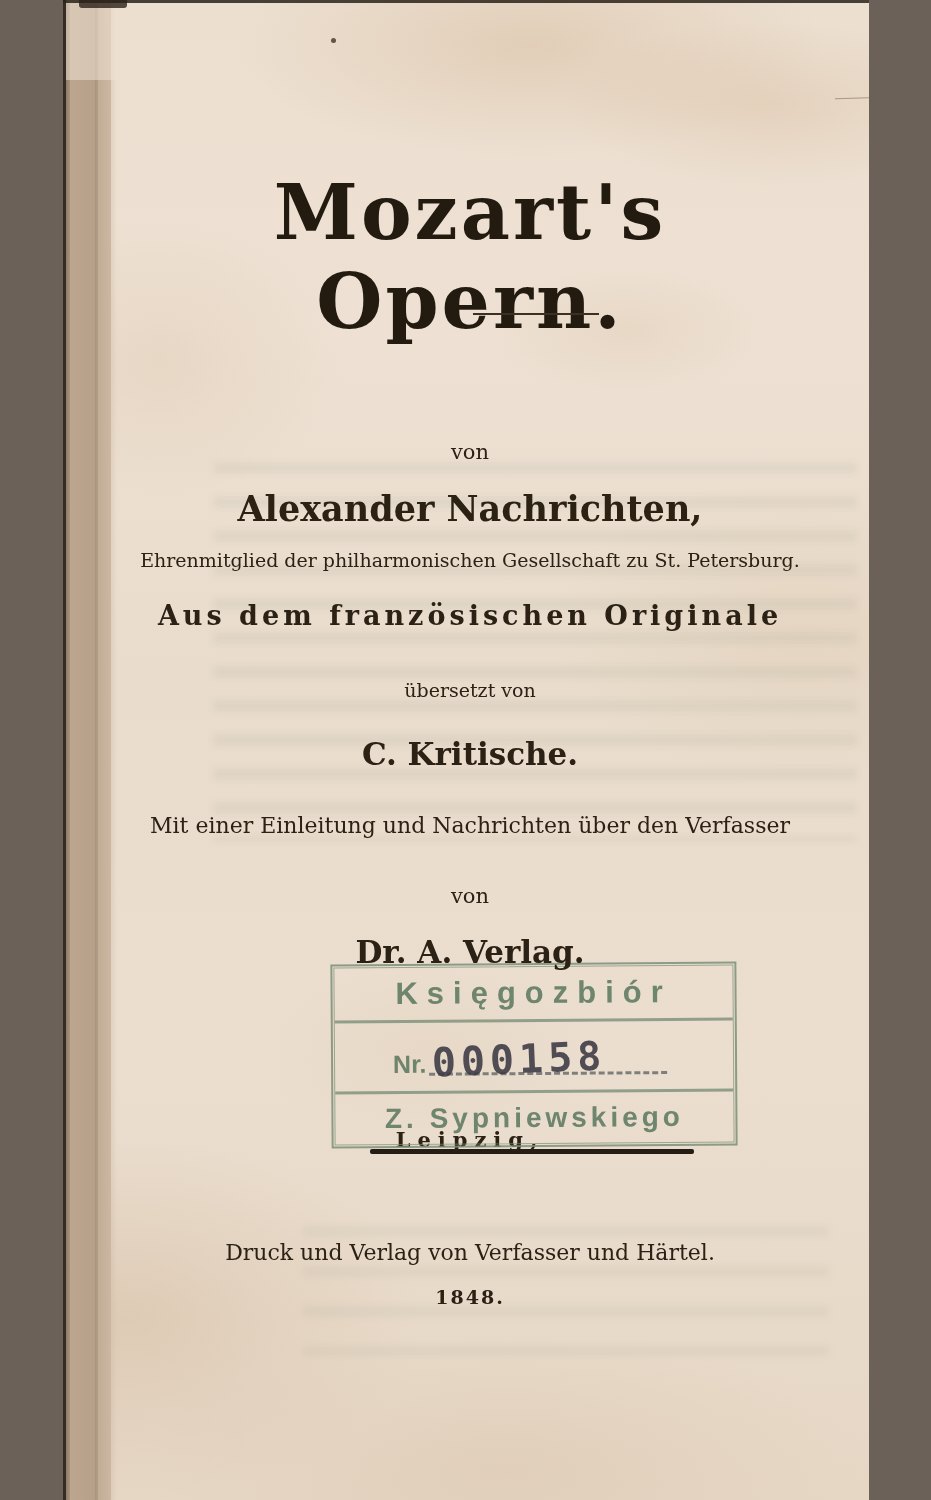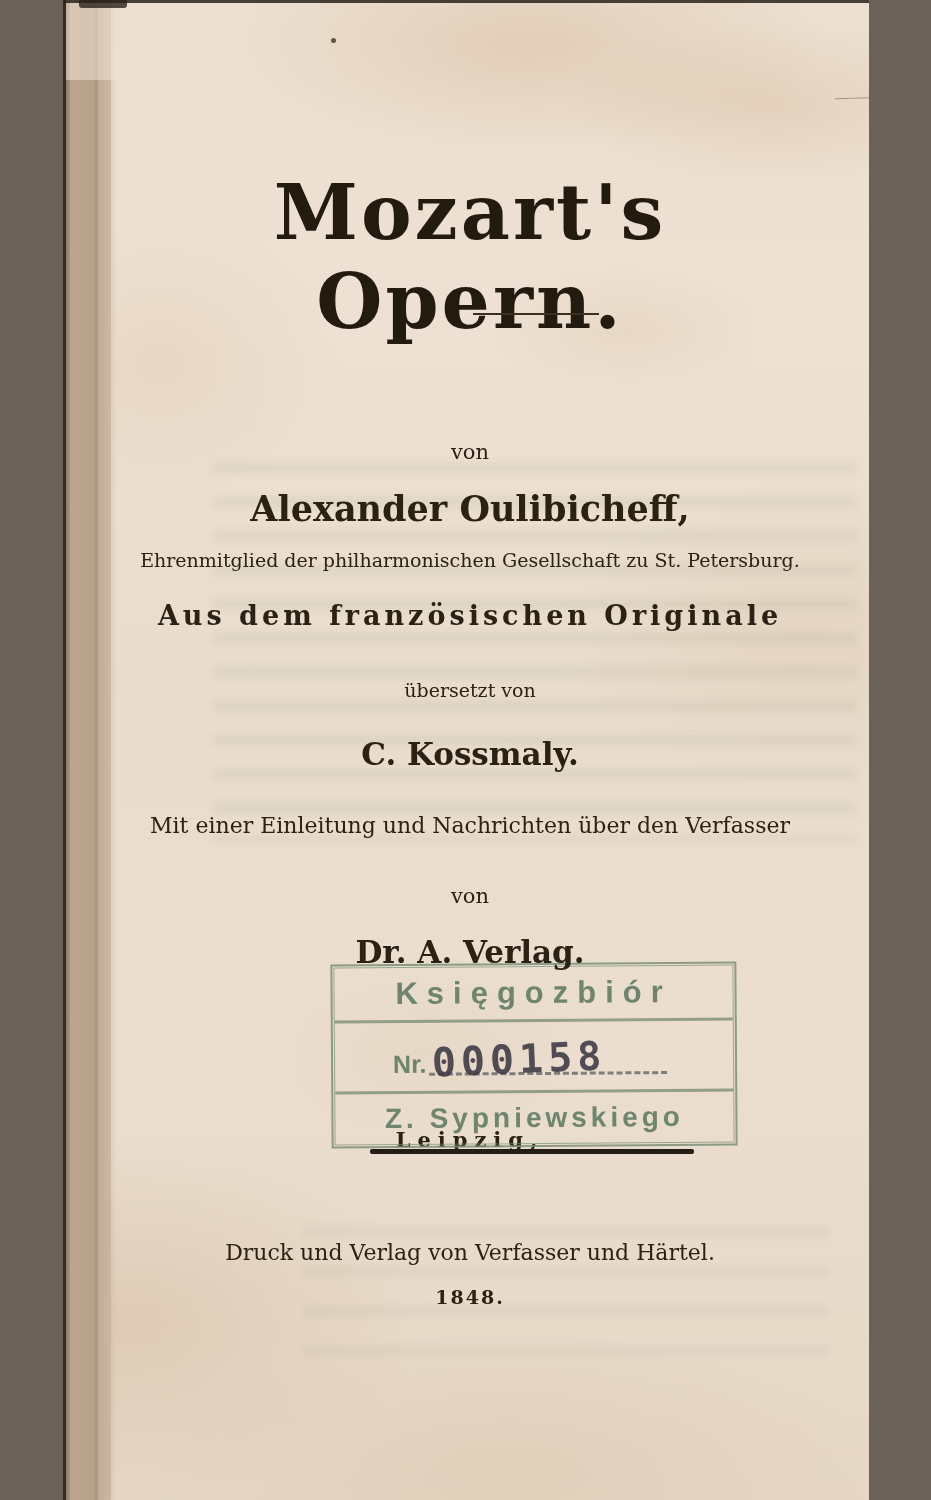--- a/index.html
+++ b/index.html
@@ -96,25 +96,25 @@
   <div class="top-edge-blob"></div>
   <div class="crease-top-right"></div>
   <div class="speck-dot"></div>
   <div class="pen-mark"></div>
   <div class="bleed-a"></div>
   <div class="bleed-b"></div>
 
   <div class="line t-title">Mozart's Opern.</div>
   <div class="rule-1"></div>
   <div class="line t-von1">von</div>
-  <div class="line t-author">Alexander Oulibicheff,</div>
+  <div class="line t-author">Alexander Nachrichten,</div>
   <div class="line t-authorsub">Ehrenmitglied der philharmonischen Gesellschaft zu St. Petersburg.</div>
   <div class="line t-uebersetzt">übersetzt von</div>
   <div class="line t-origin">Aus dem französischen Originale</div>
-  <div class="line t-translator">C. Kossmaly.</div>
+  <div class="line t-translator">C. Kritische.</div>
   <div class="line t-einleitung">Mit einer Einleitung und Nachrichten über den Verfasser</div>
   <div class="line t-von2">von</div>
   <div class="line t-editor">Dr. A. Verlag.</div>
 
   <div class="stamp">
     <div class="stamp-inner">
       <div class="stamp-row1">Księgozbiór</div>
       <div class="stamp-div"></div>
       <div class="stamp-row2">
         <span class="stamp-nr">Nr.</span>

